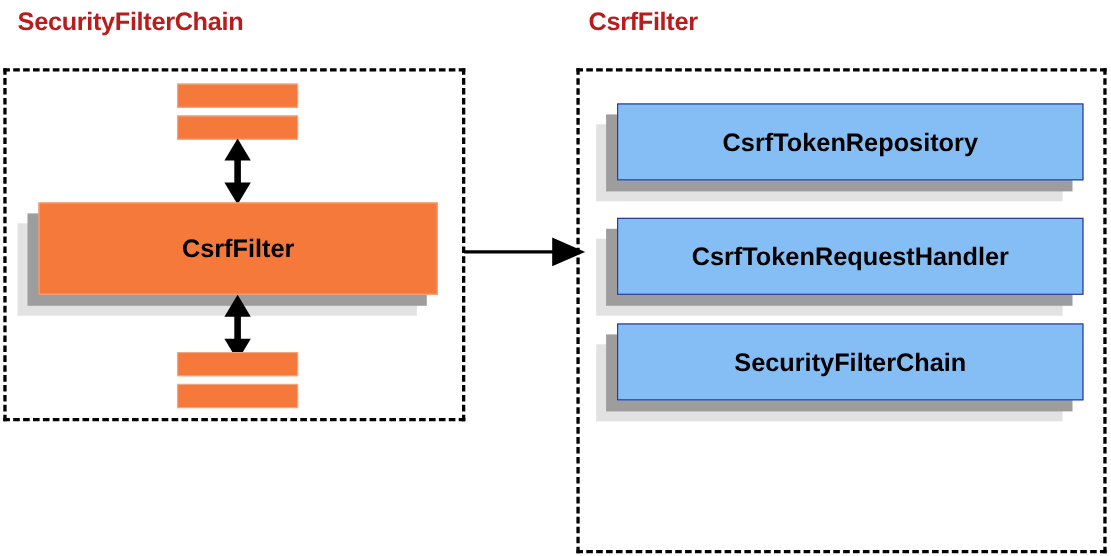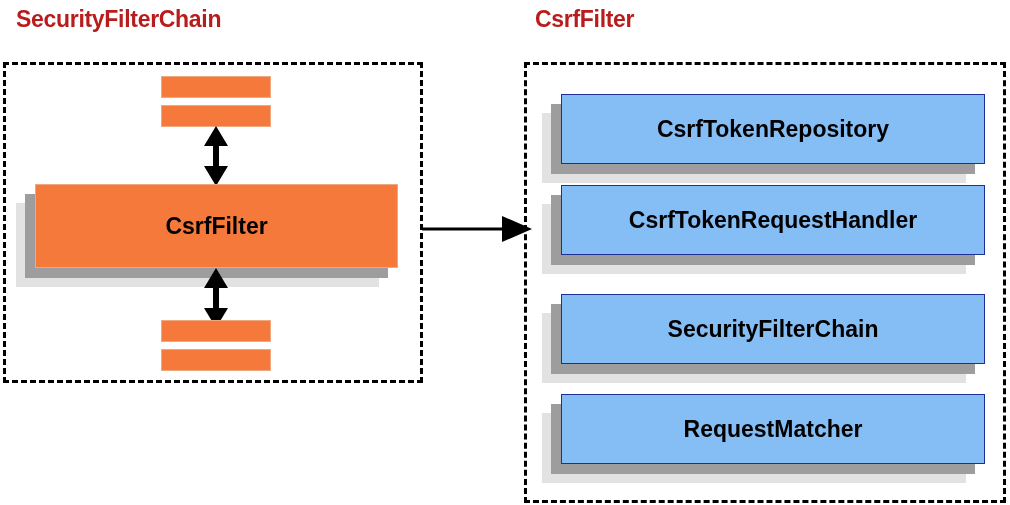--- a/index.html
+++ b/index.html
@@ -140,31 +140,26 @@
   </svg>
 
   <div class="panel" id="panel-right"></div>
 
   <div class="node blue" style="left:561px; top:94px; width:424px; height:70px;">
     <div class="shadow-far"></div>
     <div class="shadow-near"></div>
     <div class="face">CsrfTokenRepository</div>
   </div>
 
-  <div class="node blue" style="left:561px; top:185px; width:424px; height:70px;">
+  <div class="node blue" style="left:561px; top:198px; width:424px; height:70px;">
     <div class="shadow-far"></div>
     <div class="shadow-near"></div>
     <div class="face">CsrfTokenRequestHandler</div>
   </div>
 
   <div class="node blue" style="left:561px; top:294px; width:424px; height:70px;">
     <div class="shadow-far"></div>
     <div class="shadow-near"></div>
     <div class="face">SecurityFilterChain</div>
   </div>
 
-  <div class="node blue" style="left:561px; top:394px; width:424px; height:70px;">
-    <div class="shadow-far"></div>
-    <div class="shadow-near"></div>
-    <div class="face">RequestMatcher</div>
-  </div>
 
 </div>
 
 </body></html>

